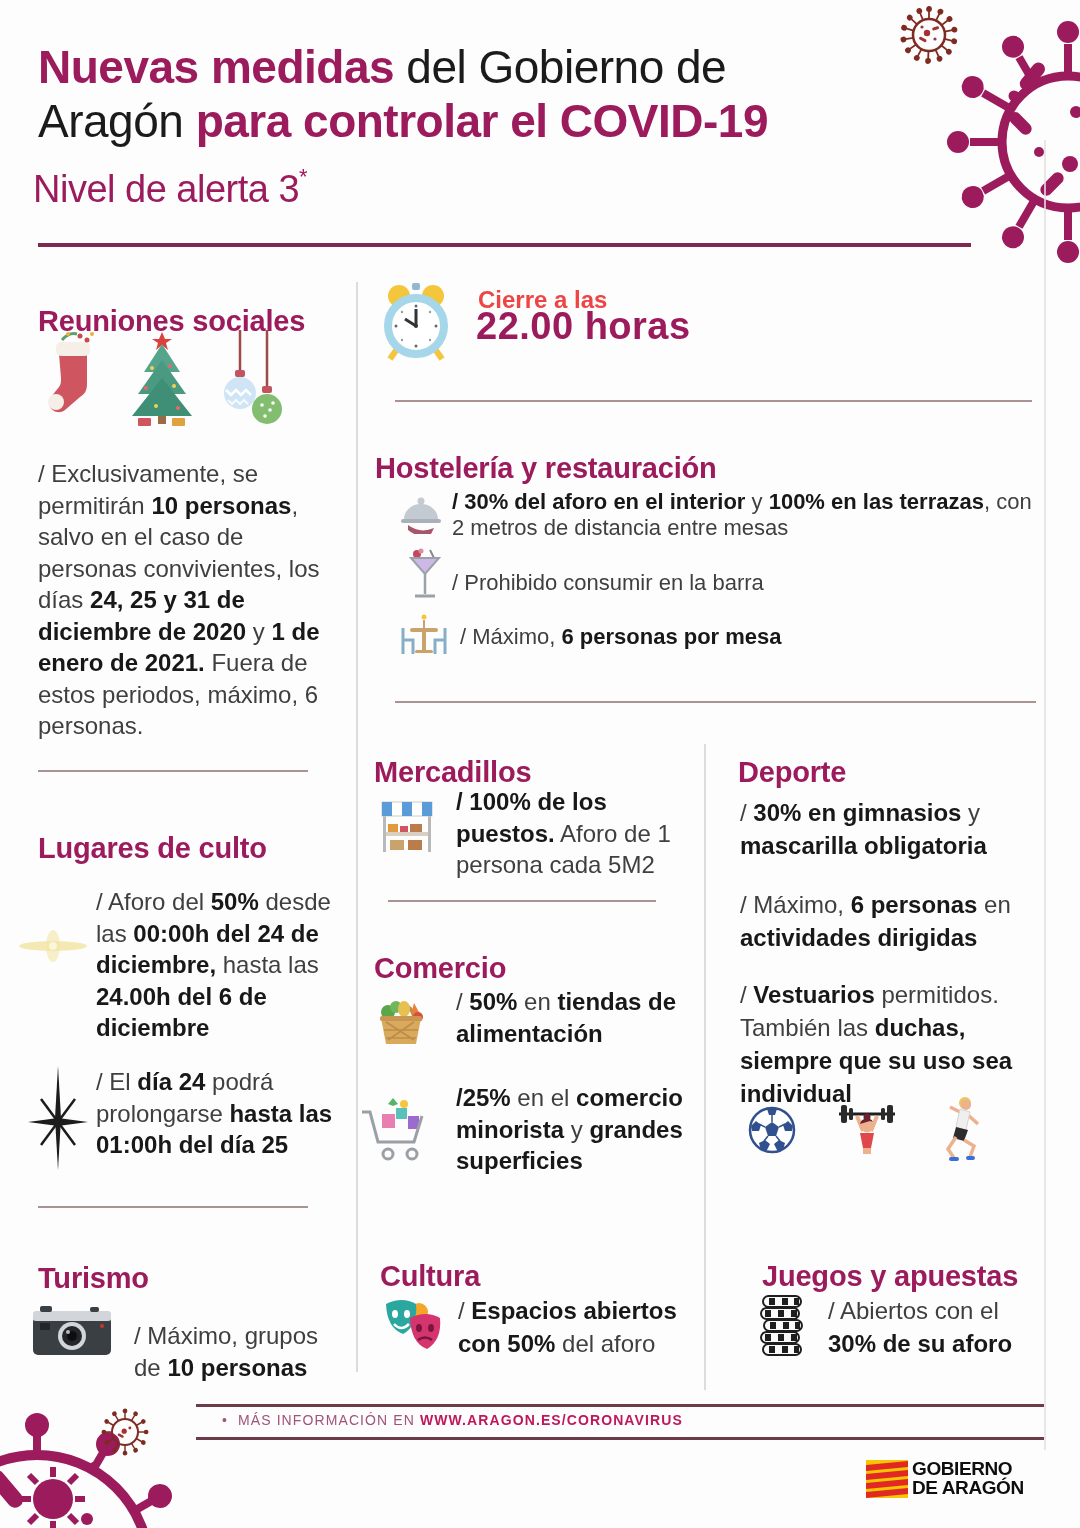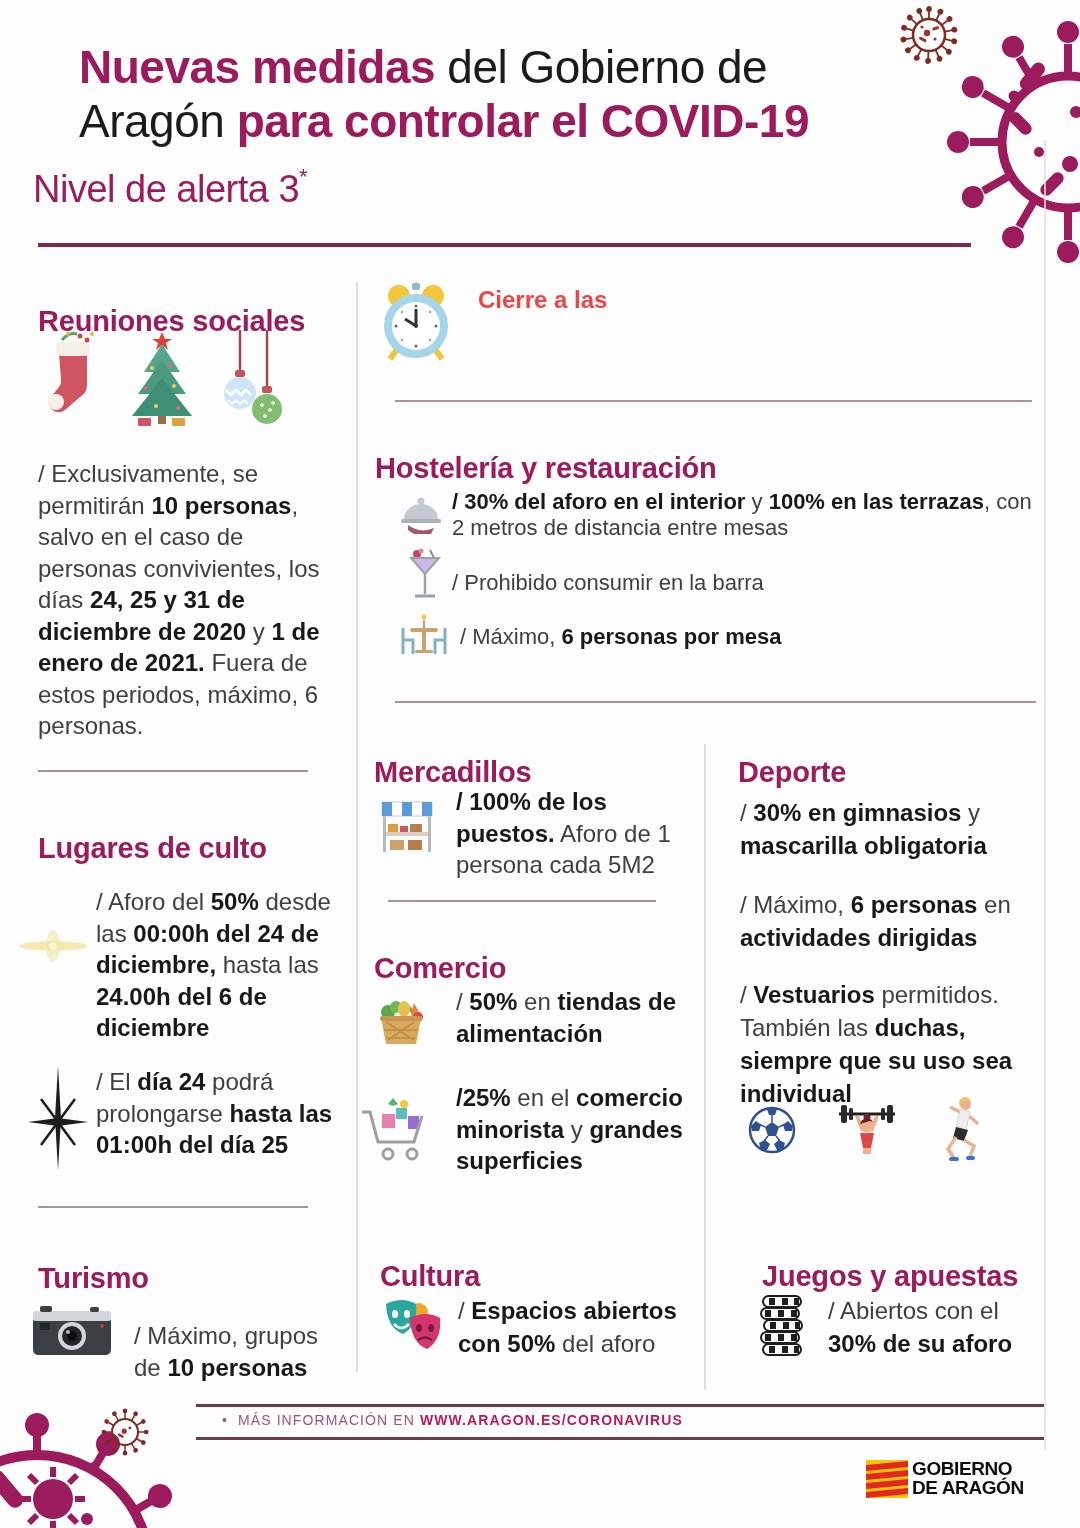--- a/index.html
+++ b/index.html
@@ -332,21 +332,21 @@
           <circle cx="31" cy="31" r="3.2"></circle>
           <rect x="23" y="35" width="8" height="3" rx="1.5" transform="rotate(28 27 36)"></rect>
           <circle cx="38" cy="27" r="1.8"></circle>
         </g>
       </g>
     </svg>
   </span>
 
   <span class="abs edge-line" style="left:1044px;top:140px;height:1310px;"></span>
 
-  <div class="abs main-title" style="left:38px;top:40px;width:900px;margin-left:41px;">
+  <div class="abs main-title" style="left:38px;top:40px;width:900px;">
     <div><span class="acc">Nuevas medidas</span><span> del Gobierno de</span></div>
     <div><span>Aragón </span><span class="acc">para controlar el COVID-19</span></div>
   </div>
   <div class="abs alert" style="left:33px;top:168px;"><span>Nivel de alerta 3</span><sup>*</sup></div>
   <div class="abs header-rule" style="left:38px;top:243px;width:933px;"></div>
 
   <div class="abs sec-title" style="left:38px;top:281px;">Reuniones sociales</div>
 
   <span class="abs" style="left:42px;top:330px;">
     <svg width="62" height="96" viewBox="0 0 62 96">
@@ -459,20 +459,21 @@
       <circle cx="19" cy="31" r="1.2" fill="#999"></circle>
         <circle cx="47" cy="31" r="1.2" fill="#999"></circle>
       <circle cx="19" cy="59" r="1.2" fill="#999"></circle>
         <circle cx="47" cy="59" r="1.2" fill="#999"></circle>
       <line x1="33" y1="45" x2="33" y2="28" stroke="#333" stroke-width="3"></line>
       <line x1="33" y1="45" x2="22" y2="38" stroke="#333" stroke-width="3"></line>
       <circle cx="33" cy="45" r="2" fill="#333"></circle>
     </svg>
   </span>
   <div class="abs closure-prefix" style="left:478px;top:286px;">Cierre a las</div>
+  <div class="abs closure-time" style="left:476px;top:305px;">22.00 horas</div>
   <div class="abs rule" style="left:395px;top:400px;width:637px;"></div>
 
   <div class="abs sec-title" style="left:375px;top:428px;">Hostelería y restauración</div>
 
   <span class="abs" style="left:400px;top:492px;">
     <svg width="42" height="42" viewBox="0 0 42 42">
       <circle cx="21" cy="9" r="3.5" fill="#c4cad1"></circle>
       <path d="M4 27 a17 15 0 0 1 34 0 z" fill="#c4cad1"></path>
       <rect x="1" y="27" width="40" height="4" rx="2" fill="#a9b0b8"></rect>
       <path d="M8 33 q12 9 26 3 l-3 6 q-12 5-23-4 z" fill="#a4576b"></path>

